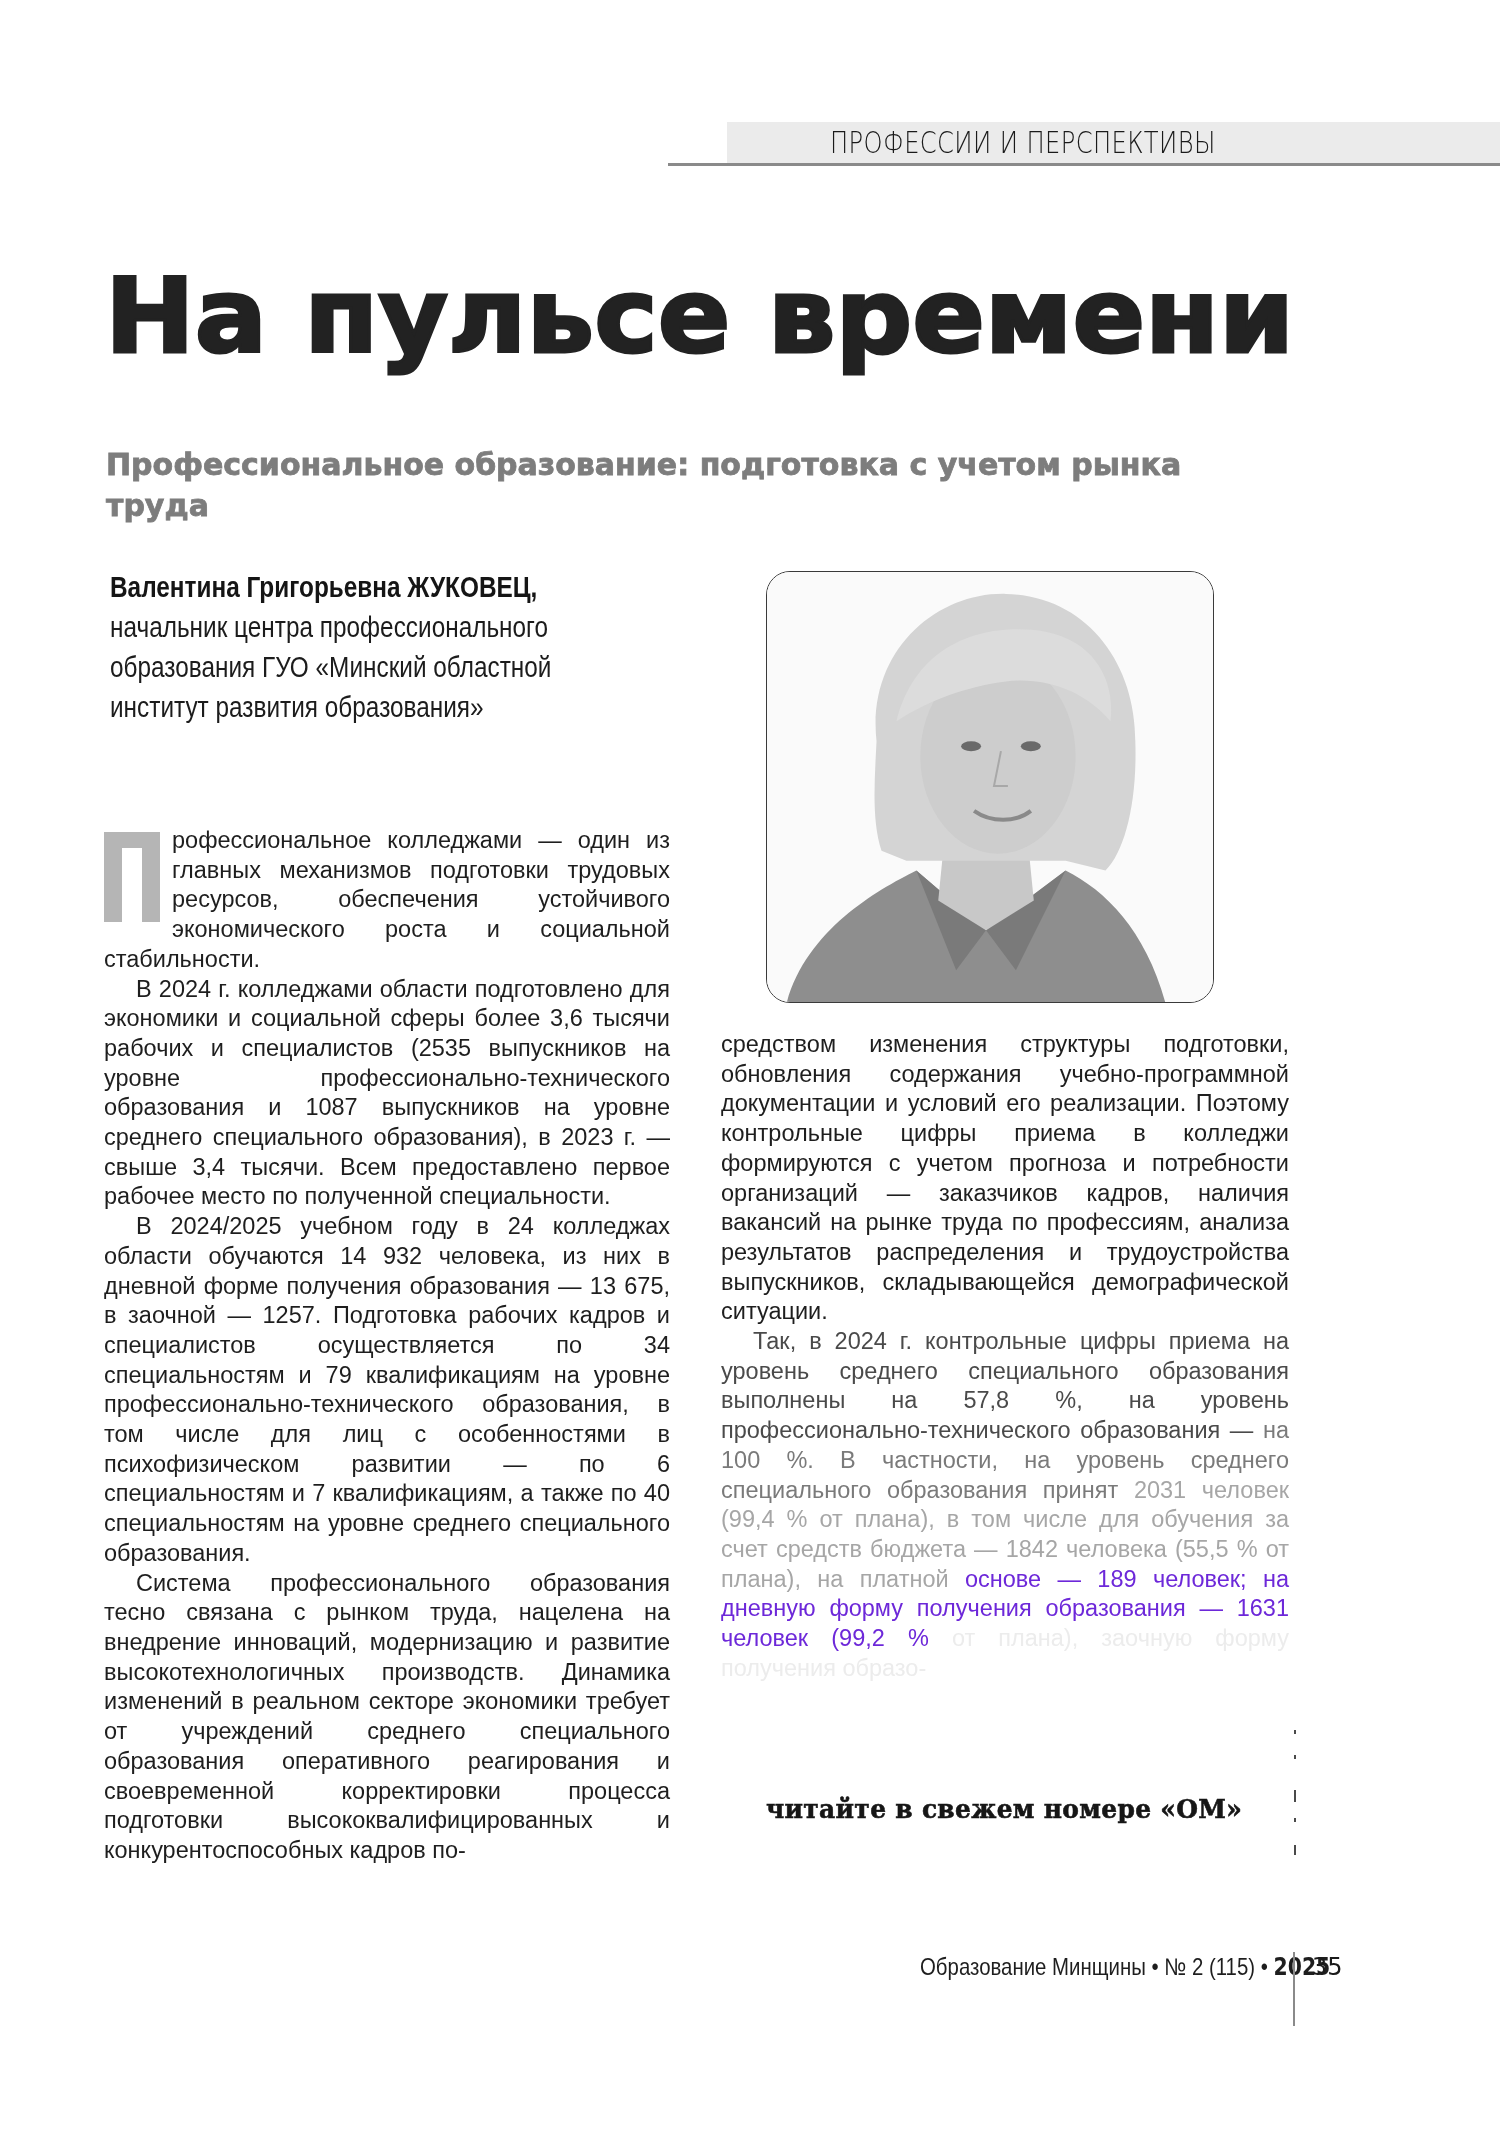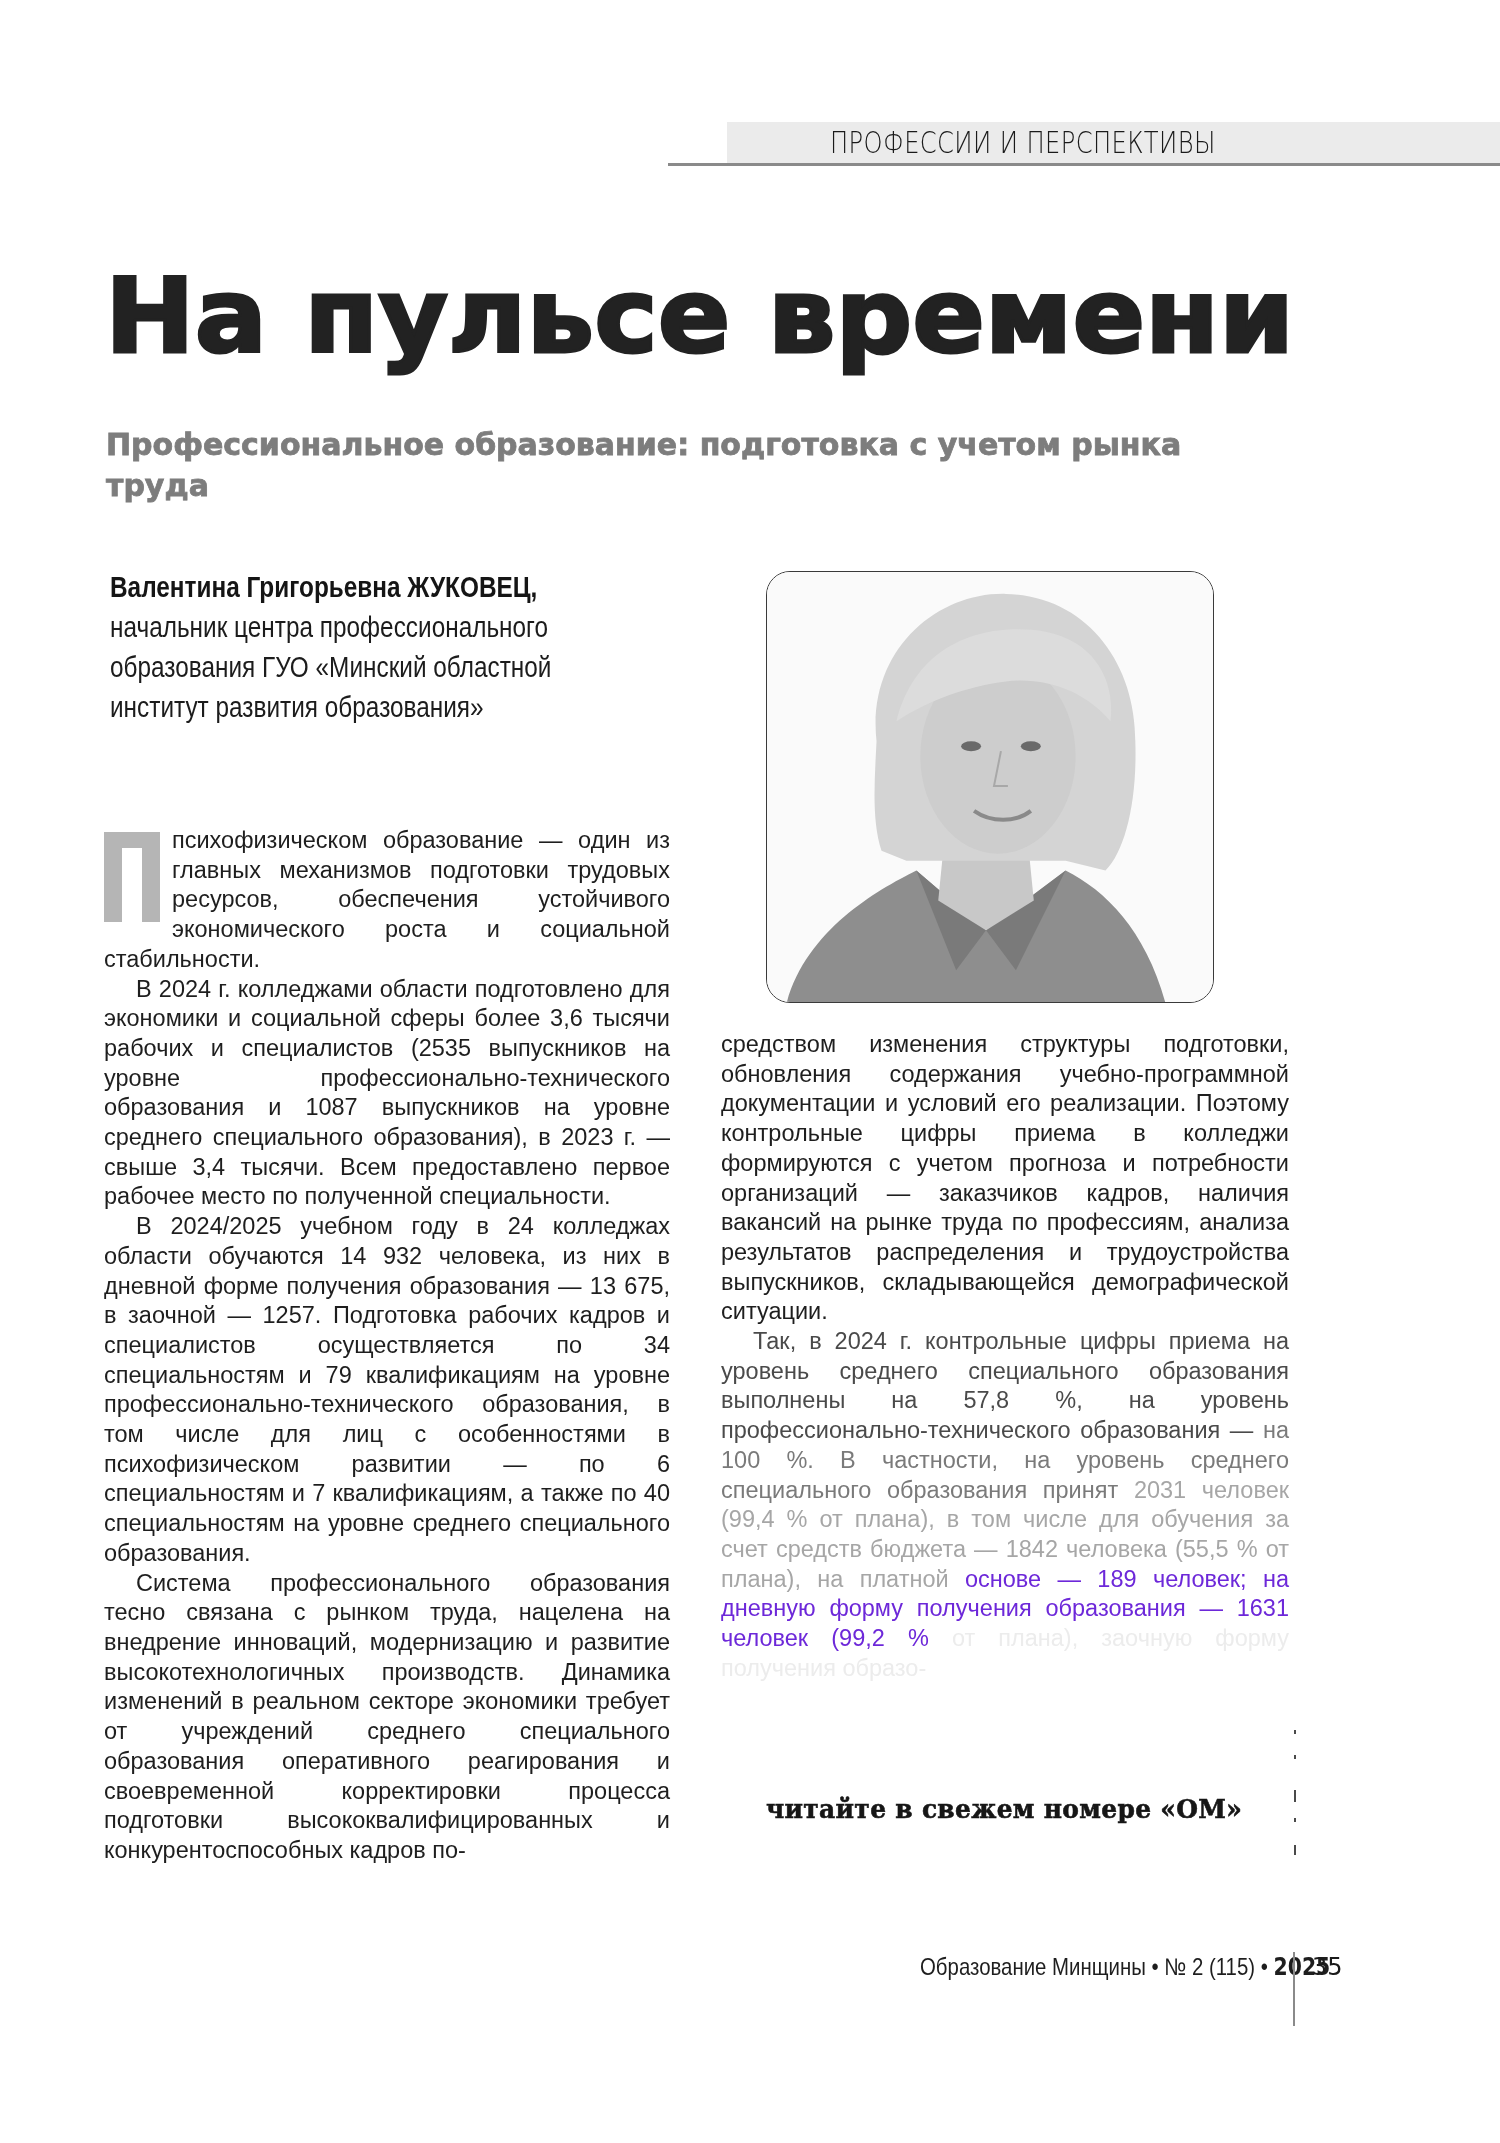--- a/index.html
+++ b/index.html
@@ -28,21 +28,21 @@
       font-family: "DejaVu Sans", sans-serif; font-weight: 900;
       font-size: 104px; line-height: 1.05; color: #222222;
       letter-spacing: 0px;
       transform: scaleX(1.03); transform-origin: left top;
       -webkit-text-stroke: 3px #222222;
       white-space: nowrap;
     }
 
     
     .subtitle {
-      position: absolute; left: 106px; top: 424px; width: 1100px;
+      position: absolute; left: 106px; top: 444px; width: 1100px;
       font-family: "DejaVu Sans", sans-serif; font-weight: bold;
       font-size: 30px; line-height: 41px; color: #7d7d7d;
       -webkit-text-stroke: 0.8px #7d7d7d;
     }
 
     
     .author-block {
       position: absolute; left: 110px; top: 567px; width: 500px;
       font-family: "Liberation Sans", sans-serif;
       transform: scaleX(0.84); transform-origin: left top;
@@ -166,21 +166,21 @@
   </svg>
 </div>
 
 <div class="col col-left">
   <p class="first">
     <span class="dropcap">
       <span class="dc-top"></span>
         <span class="dc-left"></span>
         <span class="dc-right"></span>
     </span>
-    <span>психофизическом образование — один из главных механизмов подготовки трудовых ресурсов, обеспечения устойчивого экономического роста и социальной стабильности.</span>
+    <span>рофессиональное колледжами — один из главных механизмов подготовки трудовых ресурсов, обеспечения устойчивого экономического роста и социальной стабильности.</span>
   </p>
   <p>В 2024 г. колледжами области подготовлено для экономики и социальной сферы более 3,6 тысячи рабочих и специалистов (2535 выпускников на уровне профессионально-технического образования и 1087 выпускников на уровне среднего специального образования), в 2023 г. — свыше 3,4 тысячи. Всем предоставлено первое рабочее место по полученной специальности.</p>
   <p>В 2024/2025 учебном году в 24 колледжах области обучаются 14 932 человека, из них в дневной форме получения образования — 13 675, в заочной — 1257. Подготовка рабочих кадров и специалистов осуществляется по 34 специальностям и 79 квалификациям на уровне профессионально-технического образования, в том числе для лиц с особенностями в психофизическом развитии — по 6 специальностям и 7 квалификациям, а также по 40 специальностям на уровне среднего специального образования.</p>
   <p>Система профессионального образования тесно связана с рынком труда, нацелена на внедрение инноваций, модернизацию и развитие высокотехнологичных производств. Динамика изменений в реальном секторе экономики требует от учреждений среднего специального образования оперативного реагирования и своевременной корректировки процесса подготовки высококвалифицированных и конкурентоспособных кадров по-</p>
 </div>
 
 <div class="col col-right">
   <p class="first">средством изменения структуры подготовки, обновления содержания учебно-программной документации и условий его реализации. Поэтому контрольные цифры приема в колледжи формируются с учетом прогноза и потребности организаций — заказчиков кадров, наличия вакансий на рынке труда по профессиям, анализа результатов распределения и трудоустройства выпускников, складывающейся демографической ситуации.</p>
   <p>
     <span class="fade-1">Так, в 2024 г. контрольные цифры приема на уровень среднего специального образования выполнены на 57,8 %, на уровень профессионально-технического образования —</span>

